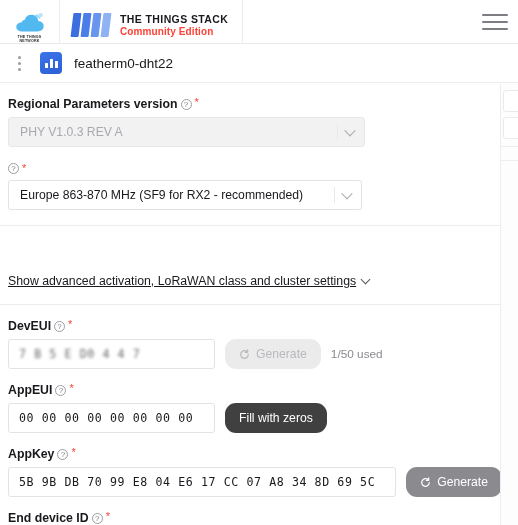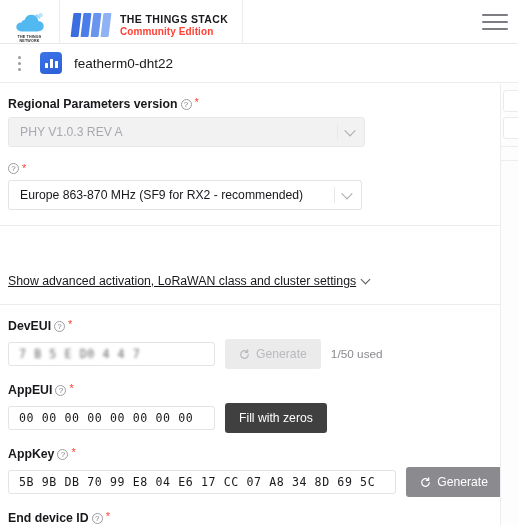--- a/index.html
+++ b/index.html
@@ -164,21 +164,21 @@
   }
   .adv-chev {
     width: 7px; height: 7px;
     border-right: 1.5px solid #56565c;
     border-bottom: 1.5px solid #56565c;
     transform: translateY(-2px) rotate(45deg);
     display:inline-block;
   }
 
   .hexinput {
-    height: 24px;
+    height: 30px;
     border: 1px solid #e3e3e6;
     border-radius: 3px;
     background: #fff;
     display: flex; align-items: center;
     padding: 0 10px;
     font-family: "DejaVu Sans Mono", monospace;
     font-size: 11.6px;
     letter-spacing: .6px;
     color: #19191d;
     white-space: nowrap;
@@ -190,21 +190,21 @@
 
   .blurred {
     filter: blur(1.6px);
     opacity: .78;
     color: #3a3a40;
   }
   .blurred-soft { filter: blur(2.2px); opacity: .55; }
 
   .btn {
     height: 30px;
-    border-radius: 3px;
+    border-radius: 11px;
     border: none;
     font-size: 12.2px;
     display: inline-flex; align-items: center; justify-content: center;
     gap: 6px;
     padding: 0 14px;
     cursor: pointer;
     font-family: "Liberation Sans", sans-serif;
   }
   .btn-disabled { background: #ebebec; color: #b9b9be; cursor: default; }
   .btn-grey { background: #404040; color: #ffffff; }

